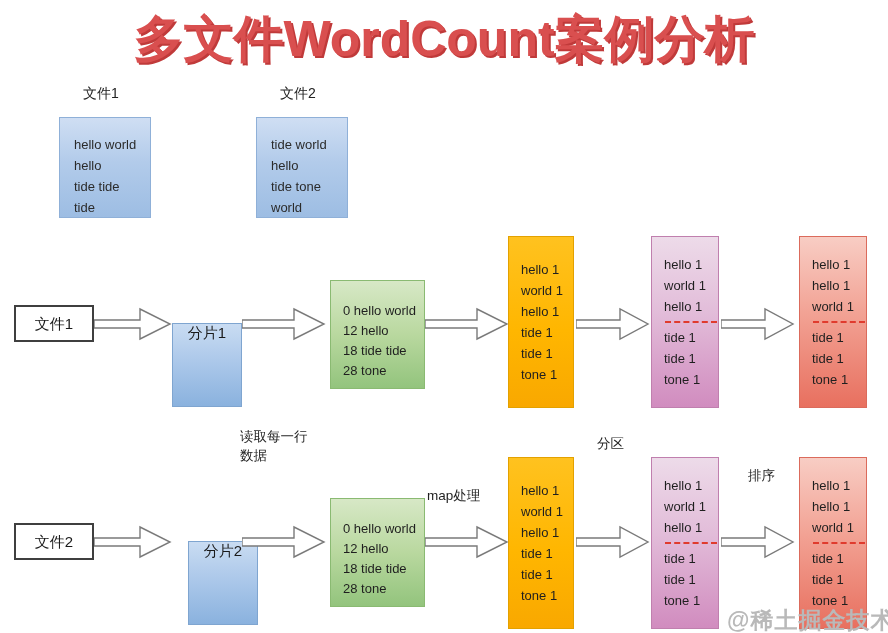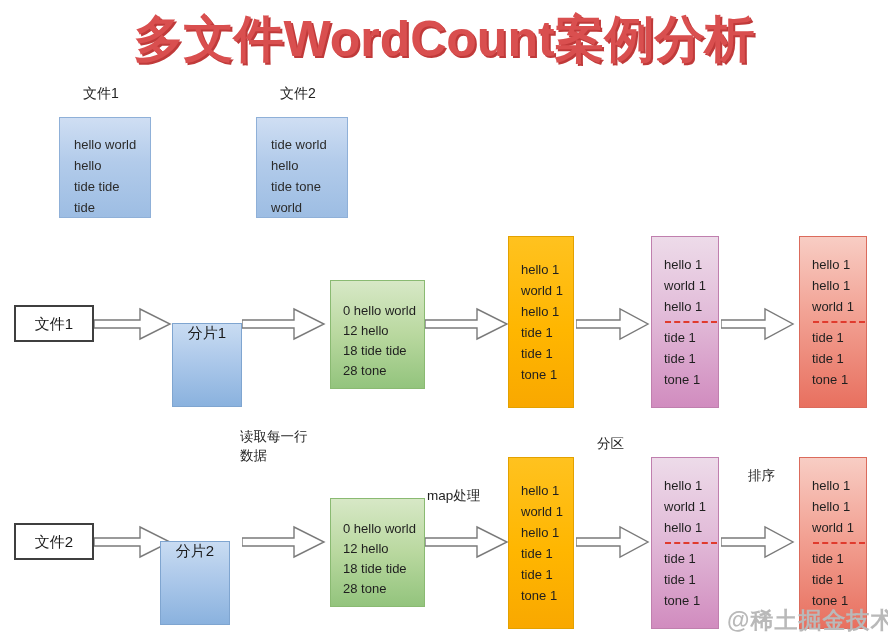--- a/index.html
+++ b/index.html
@@ -263,21 +263,21 @@
   <div class="caption" style="left:748px; top:434px;margin-top:32px;">排序</div>
 
   <div class="box whitebox" style="left:14px; top:523px; width:80px; height:37px;">
     <span>文件2</span>
   </div>
 
   <svg class="arrow" style="left:94px; top:521px;" width="80" height="42" viewBox="0 0 80 42">
     <polygon points="0,17 46,17 46,6 76,21 46,36 46,25 0,25" fill="#ffffff" stroke="#7a7a7a" stroke-width="1.4"></polygon>
   </svg>
 
-  <div class="box bluebox" style="left:160px; top:499px; width:70px; height:84px;">
+  <div class="box bluebox" style="left:188px; top:499px; width:70px; height:84px;">
     <span>分片2</span>
   </div>
 
   <svg class="arrow" style="left:242px; top:521px;" width="86" height="42" viewBox="0 0 86 42">
     <polygon points="0,17 52,17 52,6 82,21 52,36 52,25 0,25" fill="#ffffff" stroke="#7a7a7a" stroke-width="1.4"></polygon>
   </svg>
 
   <div class="box greenbox" style="left:330px; top:486px; width:95px; height:109px;">
     <div>0 hello world</div>
     <div>12 hello</div>

